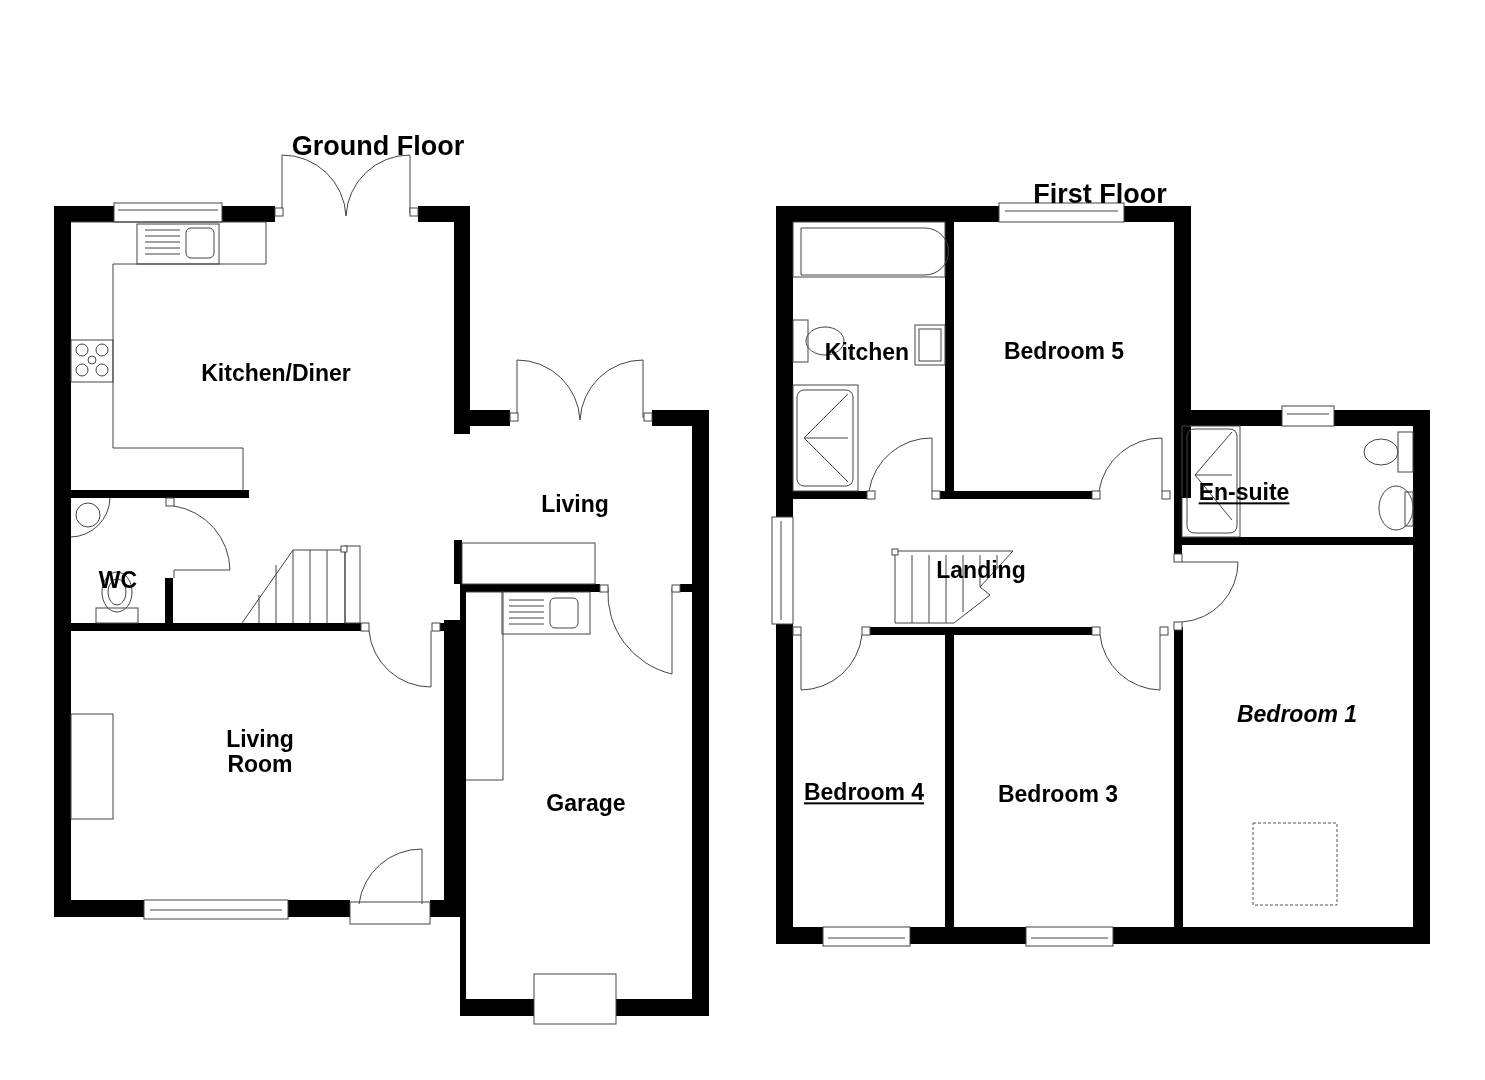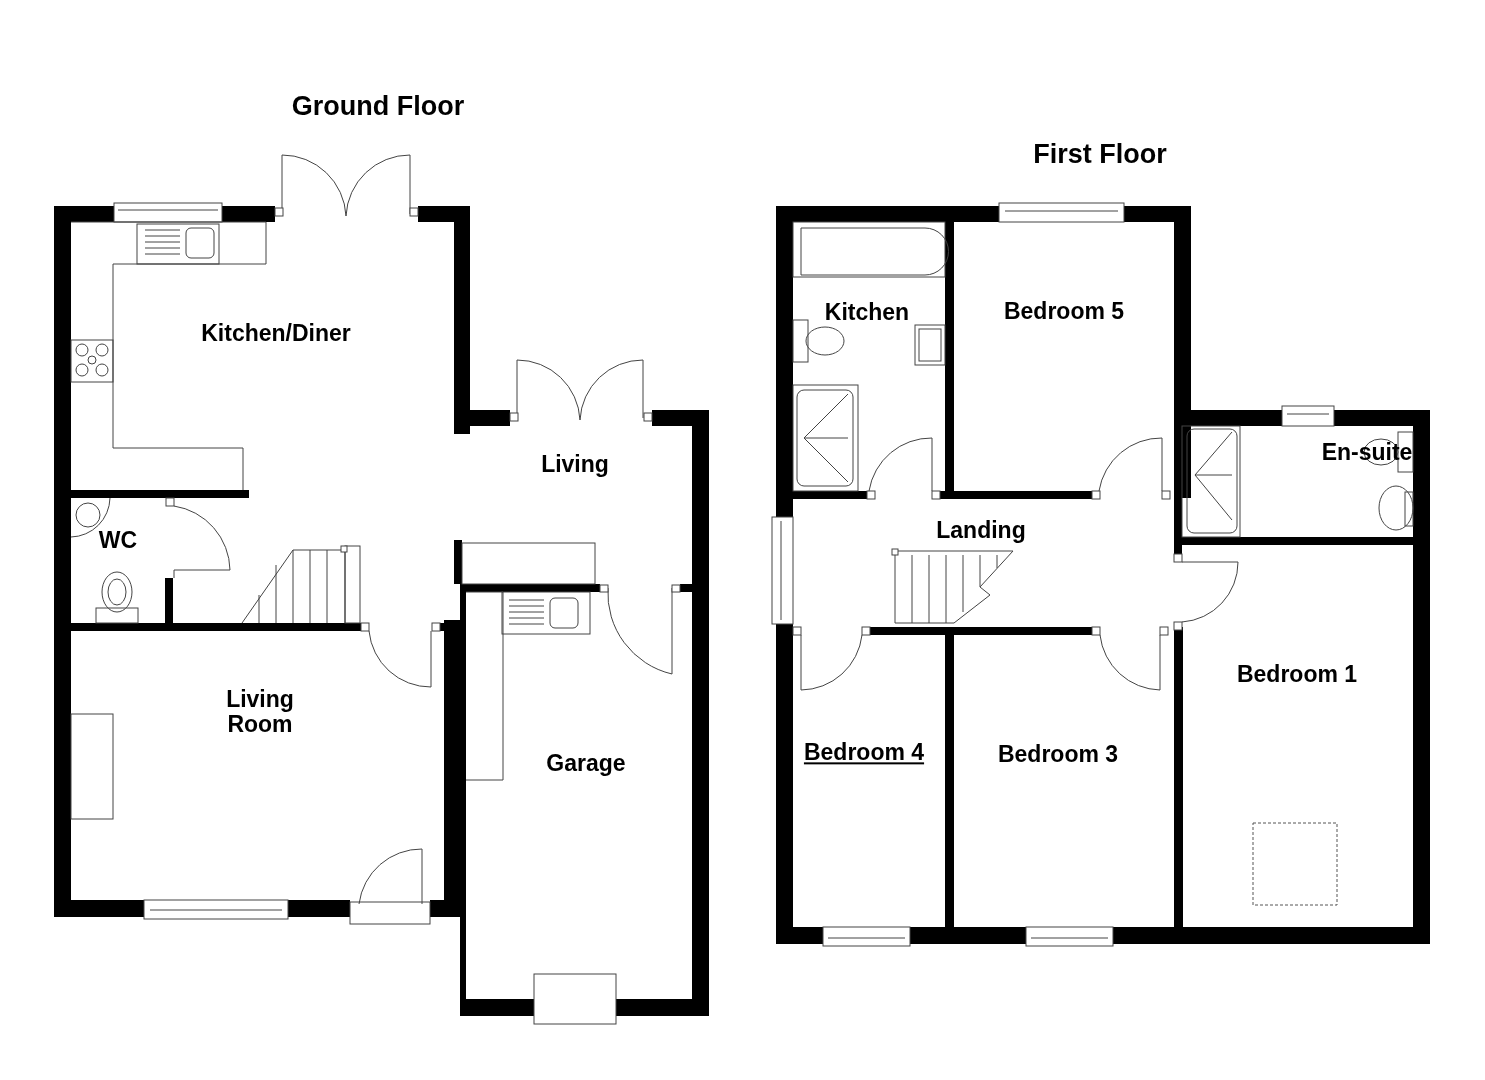--- a/index.html
+++ b/index.html
@@ -2,21 +2,21 @@
 <html><head>
 <meta charset="utf-8">
 <style>
   html, body { margin: 0; padding: 0; background: #ffffff; }
   body { width: 1485px; height: 1080px; position: relative; overflow: hidden; }
   svg { position: absolute; left: 0; top: 0; }
   .wall { fill: #000000; }
   .thin { fill: none; stroke: #444444; stroke-width: 1; }
   .thinw { fill: #ffffff; stroke: #444444; stroke-width: 1; }
   .dash { fill: none; stroke: #555555; stroke-width: 1; stroke-dasharray: 3 2; }
-  .label { position: absolute; font-family: "Liberation Sans", sans-serif; font-weight: bold; color: #000; white-space: nowrap; transform: translate(-50%, -50%); text-align: center; line-height: 1.1; }
+  .label { position: absolute; font-family: "Liberation Sans", sans-serif; font-weight: bold; color: #000; white-space: nowrap; transform: translate(-50%, -50%); text-align: center; line-height: 1.1; margin-top: 40px; }
   .title { font-size: 27px; }
   .room { font-size: 23px; }
 </style>
 </head>
 <body>
 
 <svg width="1485" height="1080" viewBox="0 0 1485 1080">
 
   <g>
 
@@ -219,17 +219,17 @@
 <div class="label room" style="left:118px; top:541px;text-align:right;">WC</div>
 <div class="label room" style="left:575px; top:465px;">Living</div>
 <div class="label room" style="left:260px; top:712px;">
   <div>Living</div>
   <div>Room</div>
 </div>
 <div class="label room" style="left:586px; top:764px;">Garage</div>
 
 <div class="label room" style="left:867px; top:313px;">Kitchen</div>
 <div class="label room" style="left:1064px; top:312px;">Bedroom 5</div>
-<div class="label room" style="left:1367px; top:453px;">En-suite</div>
+<div class="label room" style="left:1244px; top:453px;text-decoration:underline;">En-suite</div>
 <div class="label room" style="left:981px; top:531px;">Landing</div>
-<div class="label room" style="left:1297px; top:675px;">Bedroom 1</div>
+<div class="label room" style="left:1297px; top:675px;font-style:italic;">Bedroom 1</div>
 <div class="label room" style="left:864px; top:753px;text-decoration:underline;">Bedroom 4</div>
 <div class="label room" style="left:1058px; top:755px;">Bedroom 3</div>
 
 </body></html>

